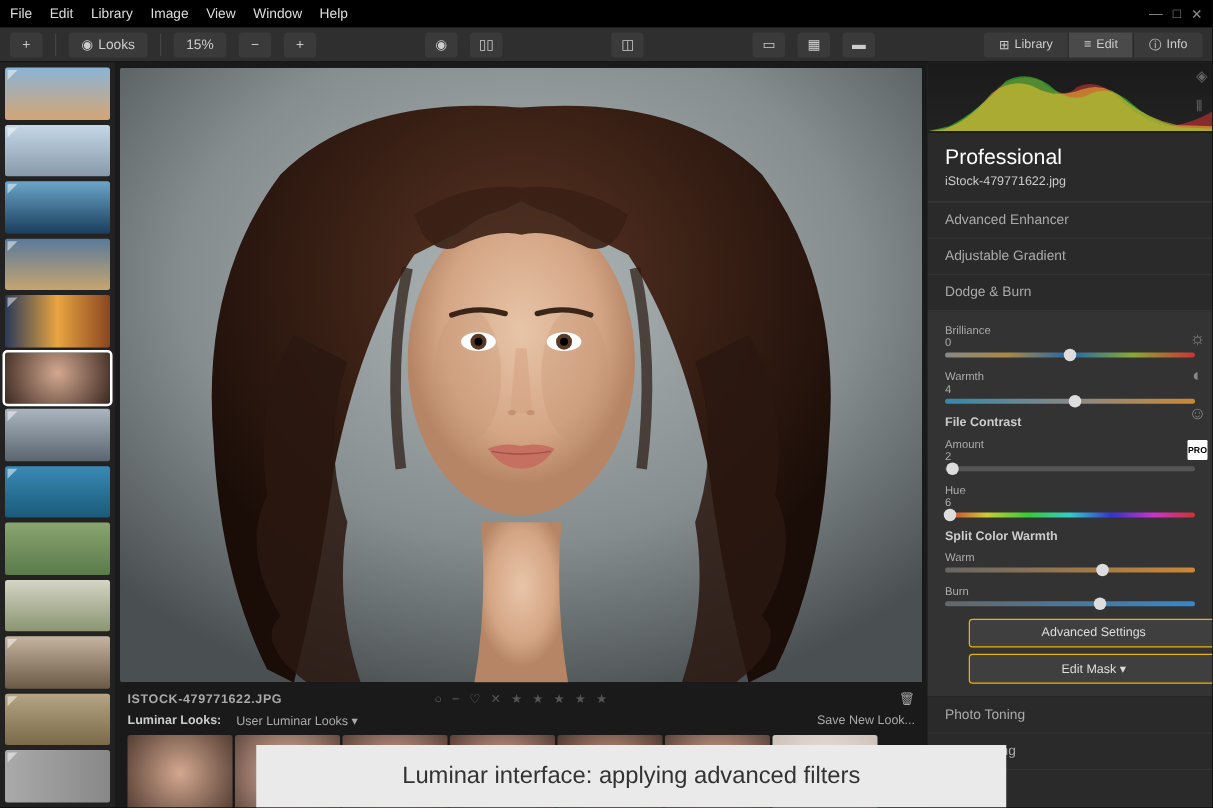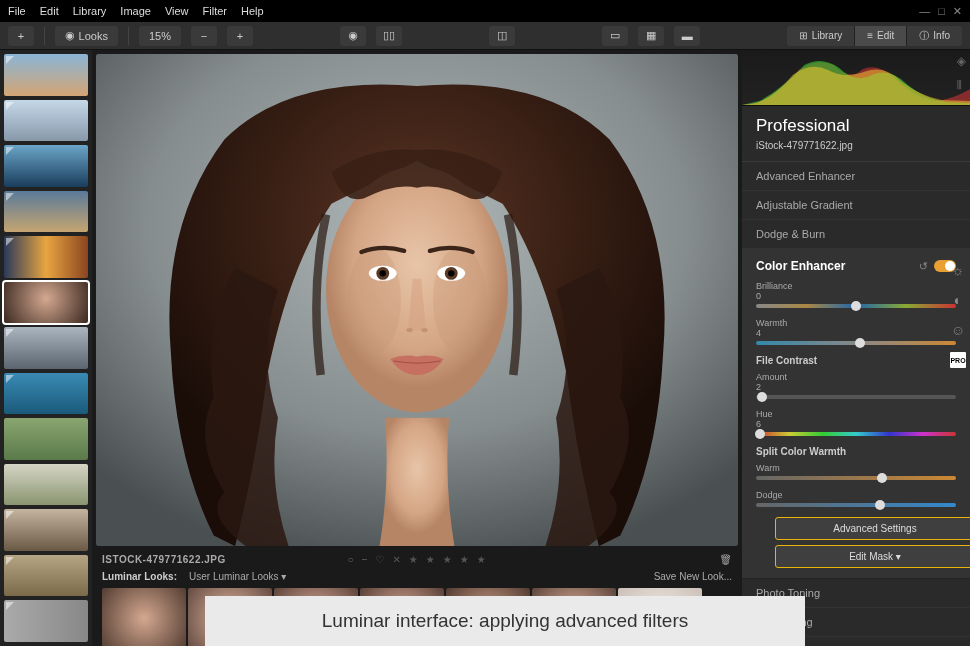--- a/index.html
+++ b/index.html
@@ -99,21 +99,21 @@
 </style>
 </head>
 <body>
 
 <div class="menubar">
   <span class="menubar-item">File</span>
   <span class="menubar-item">Edit</span>
   <span class="menubar-item">Library</span>
   <span class="menubar-item">Image</span>
   <span class="menubar-item">View</span>
-  <span class="menubar-item">Filter</span>
+  <span class="menubar-item">Window</span>
   <span class="menubar-item">Help</span>
   <div class="window-controls">
     <span>—</span>
     <span>□</span>
     <span>✕</span>
   </div>
 </div>
 
 <div class="toolbar">
   <div class="toolbar-btn">+</div>
@@ -303,27 +303,20 @@
     </div>
 
     <div class="panel-title">Professional</div>
     <div class="panel-filename">iStock-479771622.jpg</div>
 
     <div class="filter-item">Advanced Enhancer</div>
     <div class="filter-item">Adjustable Gradient</div>
     <div class="filter-item">Dodge &amp; Burn</div>
 
     <div class="filter-expanded">
-      <div class="filter-header">
-        <span class="name">Color Enhancer</span>
-        <div class="controls">
-          <span>↺</span>
-          <span class="toggle-pill"></span>
-        </div>
-      </div>
 
       <div class="slider-row">
         <div class="slider-labels">
           <span>Brilliance</span>
           <span>0</span>
         </div>
         <div class="slider-track brilliance-track">
             <div class="slider-knob" style="left:50%"></div>
           </div>
       </div>
@@ -367,21 +360,21 @@
           <span>Warm</span>
           <span></span>
         </div>
         <div class="slider-track warm-track">
             <div class="slider-knob" style="left:63%"></div>
           </div>
       </div>
 
       <div class="slider-row">
         <div class="slider-labels">
-          <span>Dodge</span>
+          <span>Burn</span>
           <span></span>
         </div>
         <div class="slider-track cool-track">
             <div class="slider-knob" style="left:62%"></div>
           </div>
       </div>
 
       <div class="panel-btn">Advanced Settings</div>
       <div class="panel-btn">
         <span>Edit Mask</span>

